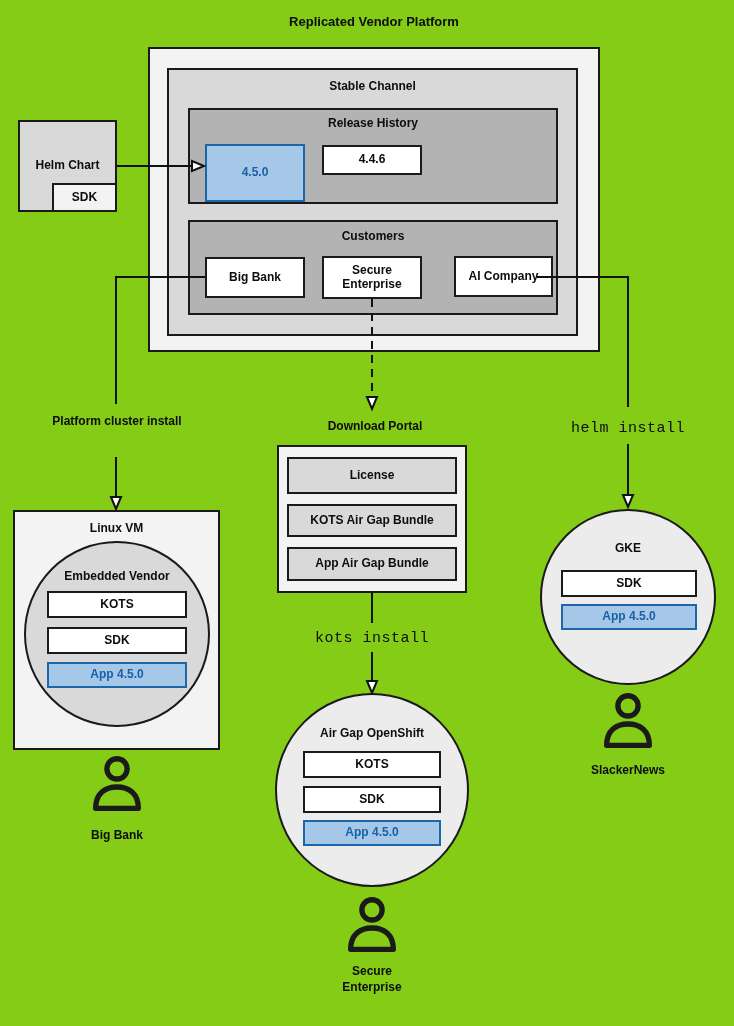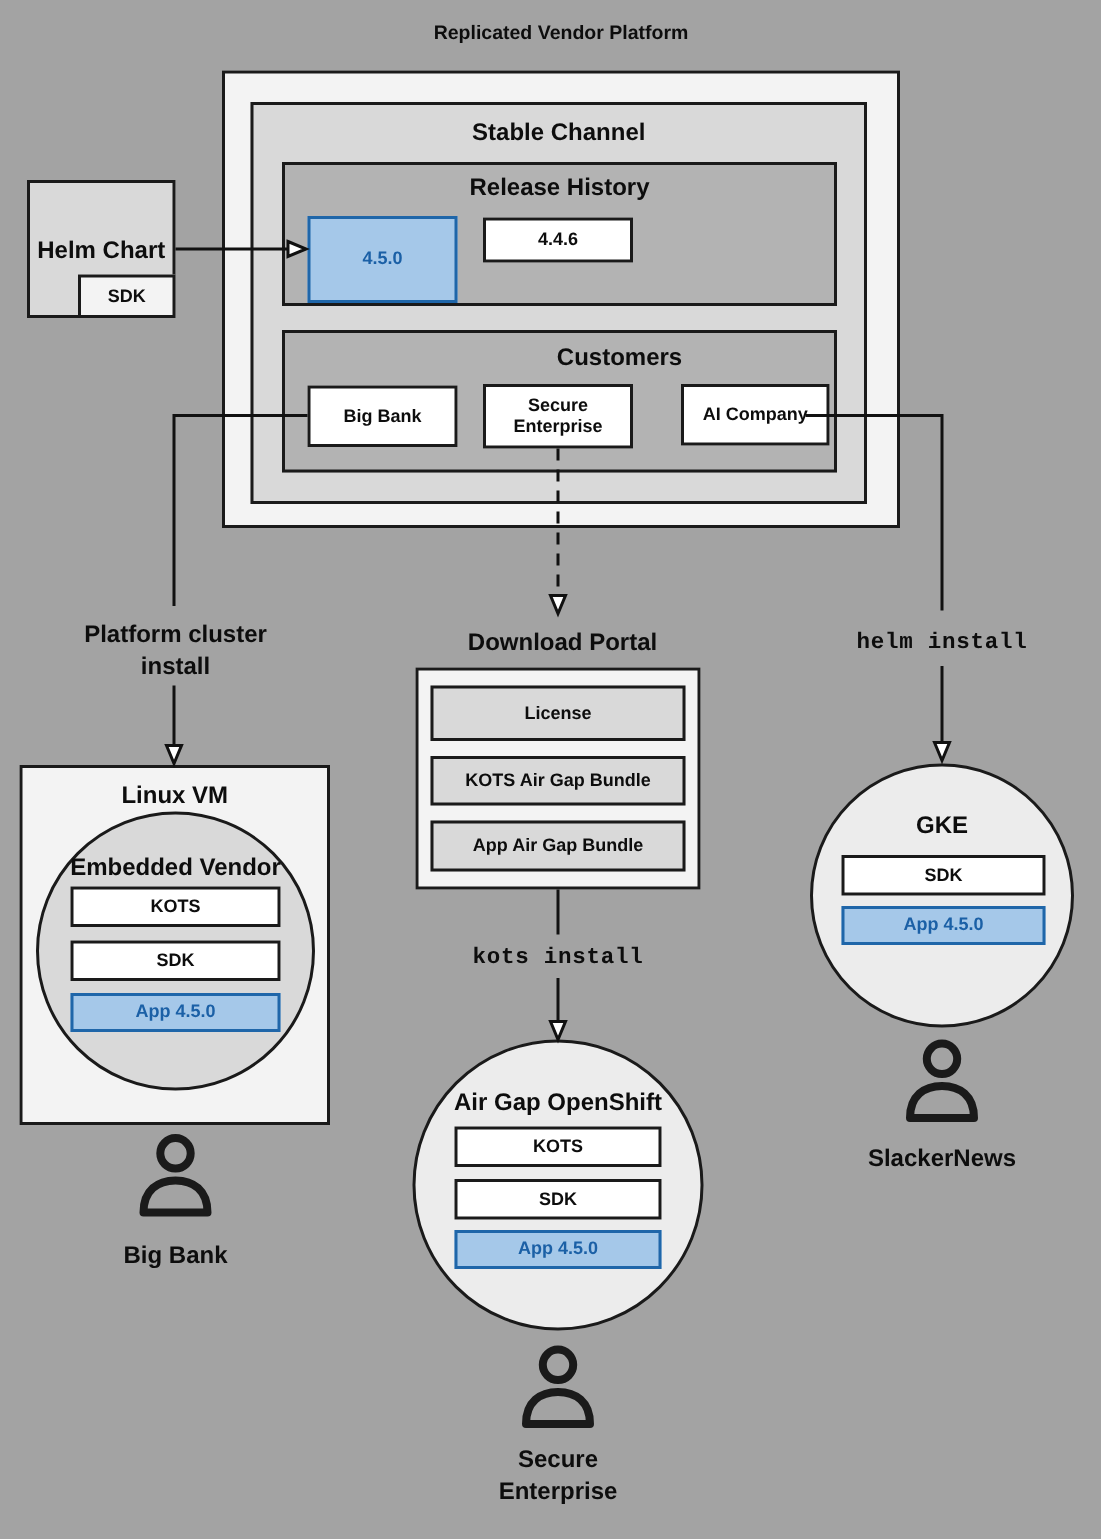--- a/index.html
+++ b/index.html
@@ -1,37 +1,37 @@
 <!DOCTYPE html>
 <html><head>
 <meta charset="utf-8">
 <style>
   html,body{margin:0;padding:0;background:#fff;}
-  .canvas{position:relative;width:734px;height:1026px;background:#a3a3a3;overflow:hidden;
+  .canvas{position:relative;width:734px;height:1026px;background:#84cc16;overflow:hidden;
           font-family:"Liberation Sans",sans-serif;color:#0d0d0d;}
   .box{position:absolute;border:2px solid #1a1a1a;box-sizing:border-box;}
   .round{border-radius:50%;}
   .cell{display:flex;align-items:center;justify-content:center;background:#fff;
         font-weight:bold;font-size:12px;text-align:center;line-height:1.15;}
-  .lbl{position:absolute;font-weight:bold;font-size:16px;text-align:center;line-height:1.3;}
+  .lbl{position:absolute;font-weight:bold;font-size:12px;text-align:center;line-height:1.3;}
   .title13{font-size:13px;}
   .blue{background:#a5c8e9;border-color:#1f66a9;color:#1b60a6;}
-  .mono{font-family:"Liberation Mono","DejaVu Sans Mono",monospace;font-weight:700;
+  .mono{font-family:"Liberation Mono","DejaVu Sans Mono",monospace;font-weight:400;
         font-size:15px;letter-spacing:.5px;}
   
   #platform{left:148px;top:47px;width:452px;height:305px;background:#f3f3f3;}
   #platformTitle{left:148px;top:14px;width:452px;}
   #stable{left:167px;top:68px;width:411px;height:268px;background:#d9d9d9;}
   #stableTitle{left:167px;top:79px;width:411px;}
   #relhist{left:188px;top:108px;width:370px;height:96px;background:#b3b3b3;}
   #relhistTitle{left:188px;top:116px;width:370px;}
   #rel450{left:205px;top:144px;width:100px;height:58px;}
   #rel446{left:322px;top:145px;width:100px;height:30px;}
   #customers{left:188px;top:220px;width:370px;height:95px;background:#b3b3b3;}
-  #custTitle{left:188px;top:229px;width:370px;padding-left:40px;}
+  #custTitle{left:188px;top:229px;width:370px;}
   #custBigBank{left:205px;top:257px;width:100px;height:41px;}
   #custSecure{left:322px;top:256px;width:100px;height:43px;}
   #custAI{left:438px;top:256px;width:99px;height:41px;margin-left:16px;}
   
   #helmbox{left:18px;top:120px;width:99px;height:92px;background:#d9d9d9;}
   #helmTitle{left:18px;top:158px;width:99px;}
   #helmsdk{left:52px;top:183px;width:65px;height:29px;background:#f3f3f3;}
   
   #dpTitle{left:297px;top:419px;width:156px;}
   #dportal{left:277px;top:445px;width:190px;height:148px;background:#f3f3f3;}

